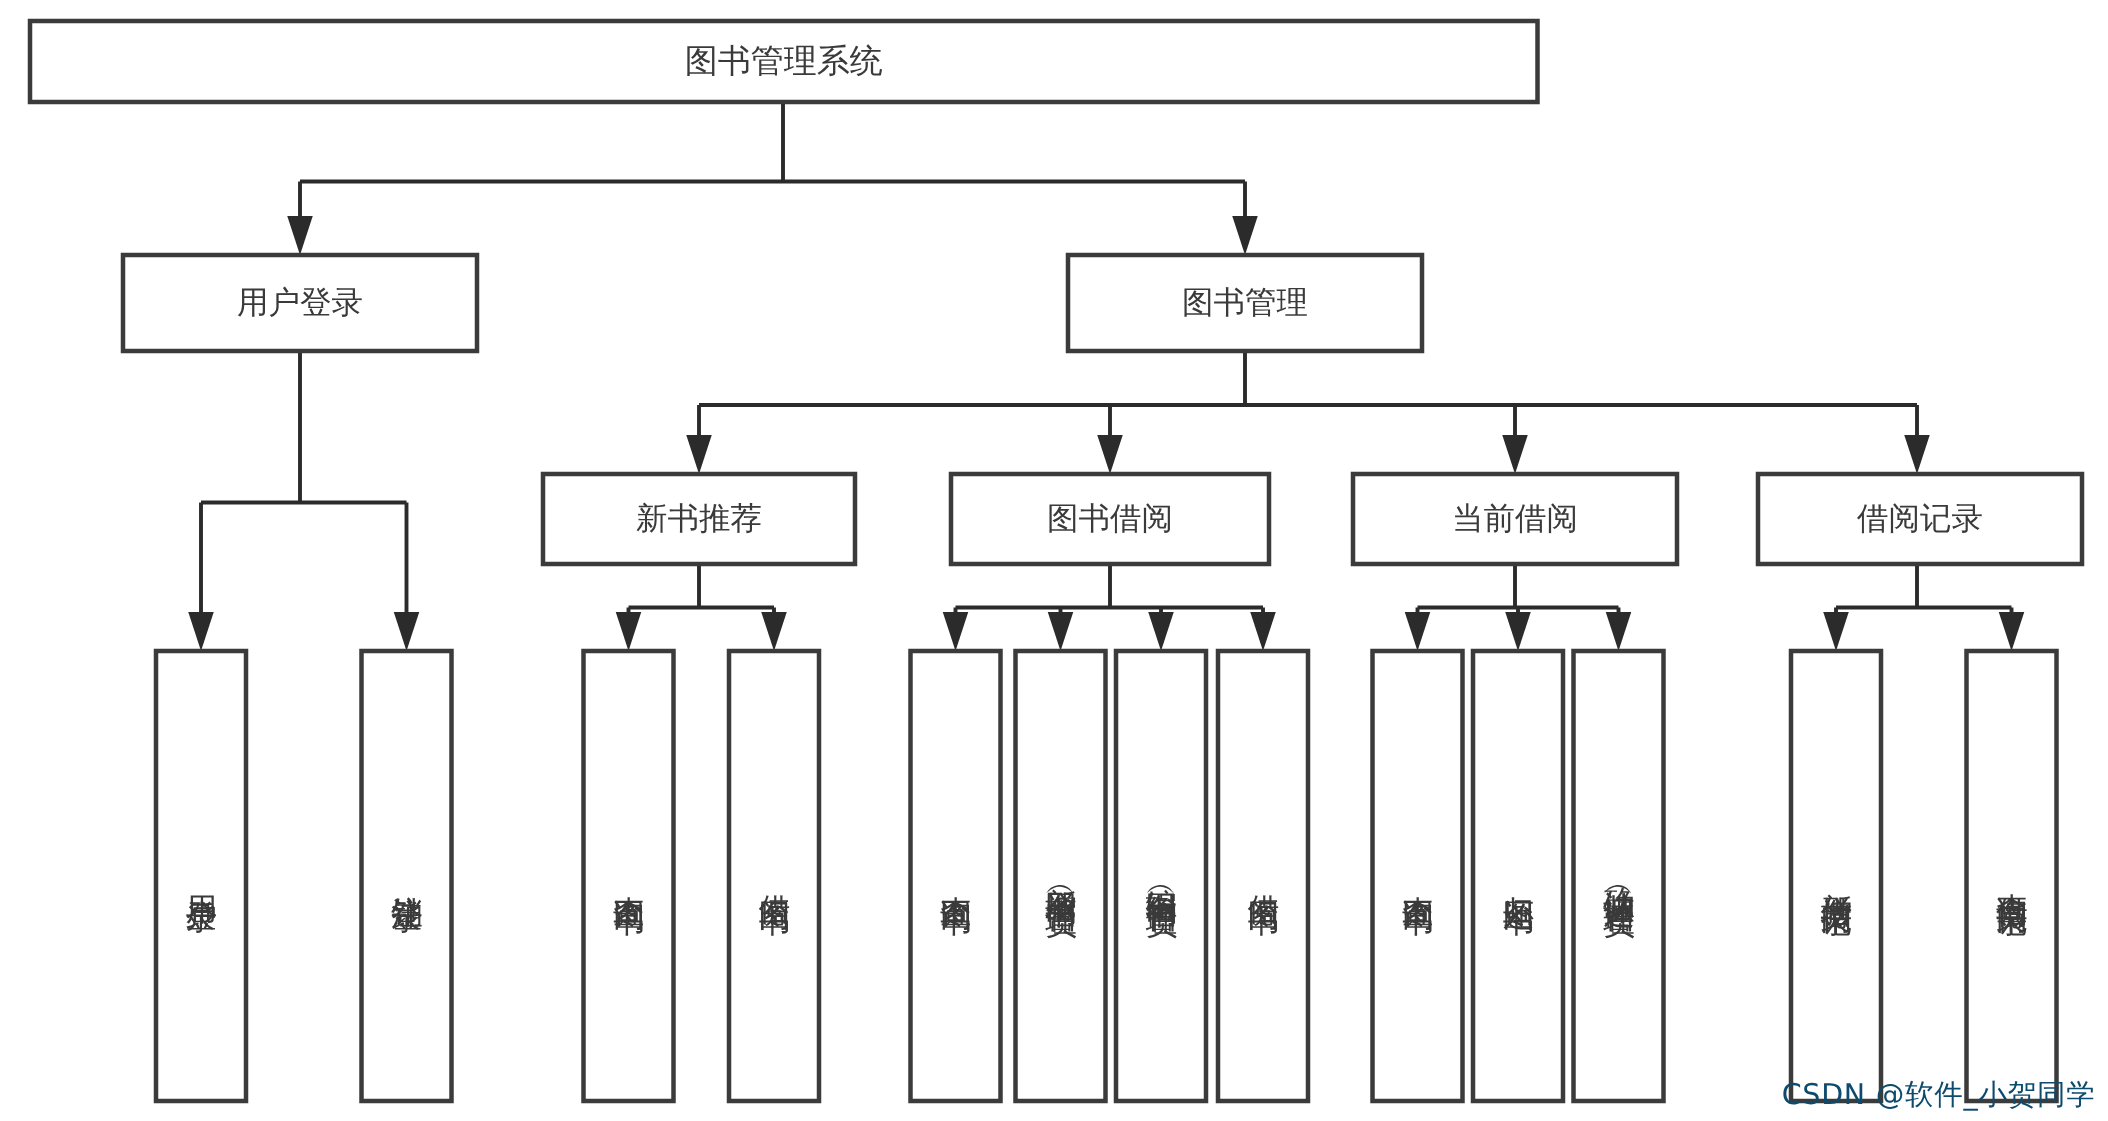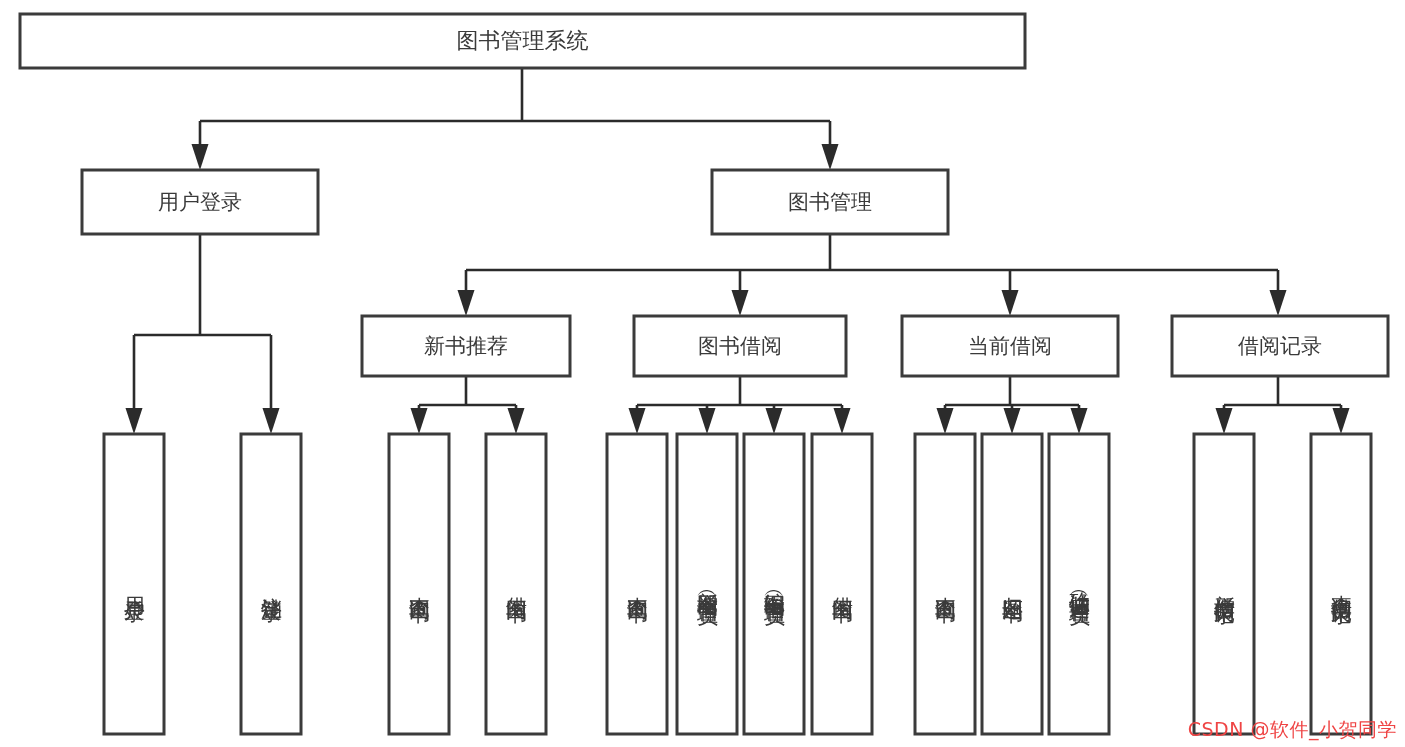--- a/index.html
+++ b/index.html
@@ -77,21 +77,21 @@
     white-space: nowrap;
     pointer-events: none;
     user-select: none;
   }
   .watermark {
     position: absolute;
     right: 8px;
     bottom: 4px;
     font-family: "DejaVu Sans", "Liberation Sans", sans-serif;
     font-size: 19px;
-    color: #ef4444;
+    color: #0c4a6e;
     letter-spacing: 0.5px;
     white-space: nowrap;
   }
 </style>
 </head>
 <body>
 
 <div id="diagram-root">
 
   <svg id="diagram-svg" viewBox="0 0 1405 747">

